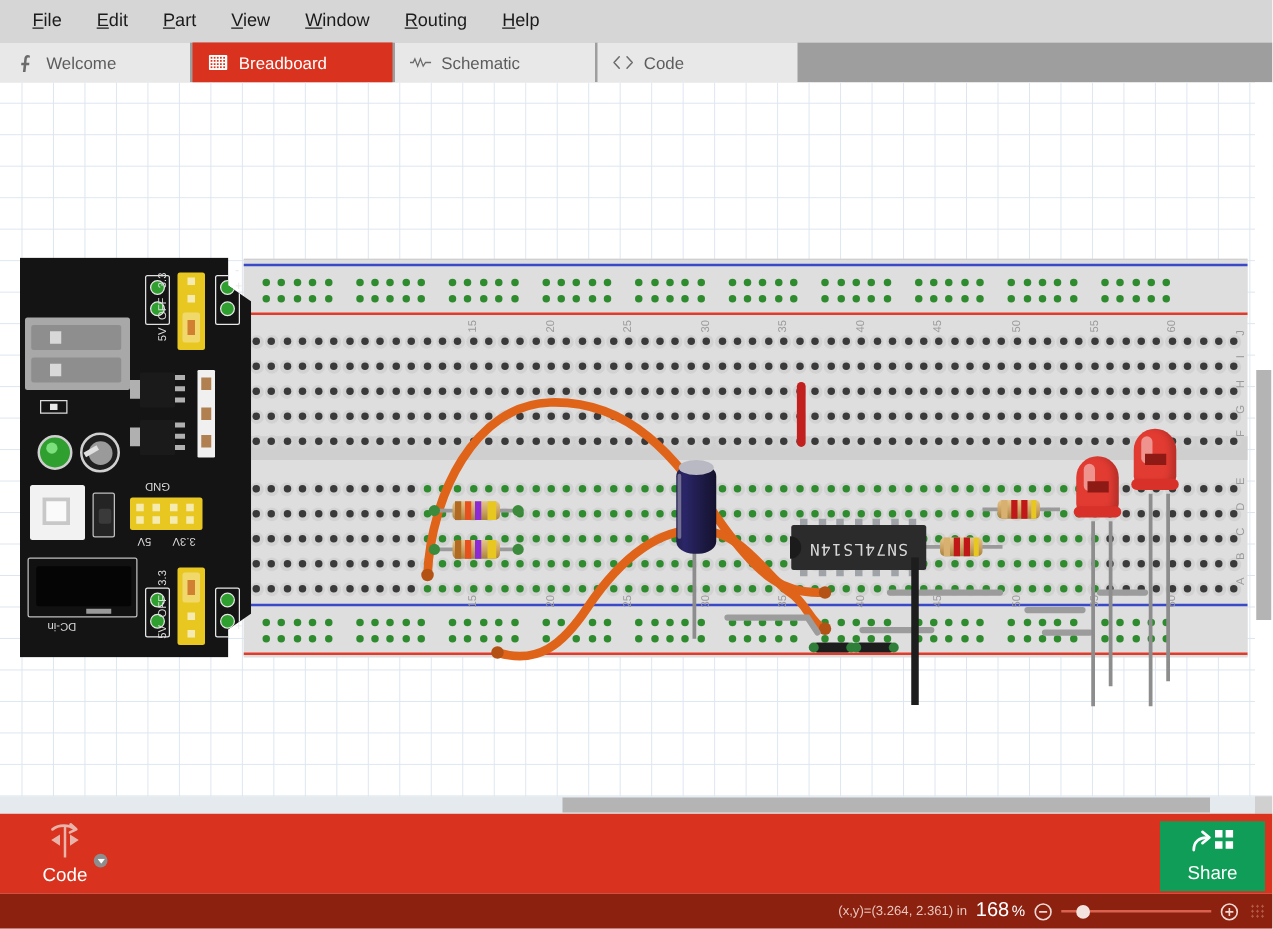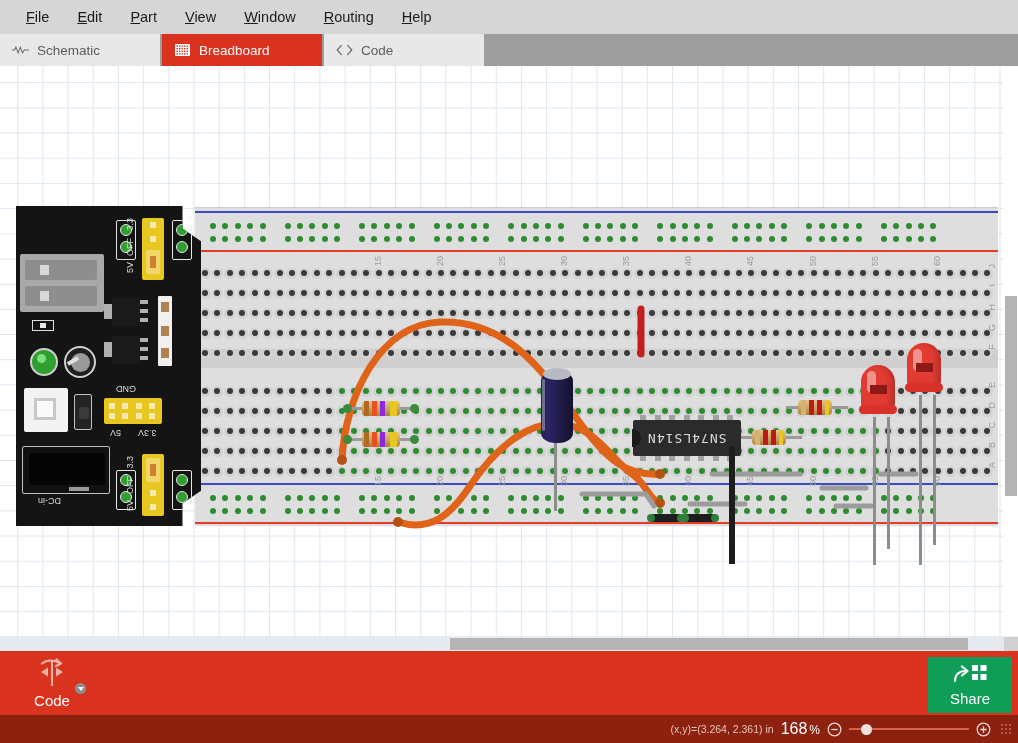--- a/index.html
+++ b/index.html
@@ -237,27 +237,27 @@
     <div class="menu-item"><span class="mn">F</span><span>ile</span></div>
     <div class="menu-item"><span class="mn">E</span><span>dit</span></div>
     <div class="menu-item"><span class="mn">P</span><span>art</span></div>
     <div class="menu-item"><span class="mn">V</span><span>iew</span></div>
     <div class="menu-item"><span class="mn">W</span><span>indow</span></div>
     <div class="menu-item"><span class="mn">R</span><span>outing</span></div>
     <div class="menu-item"><span class="mn">H</span><span>elp</span></div>
   </div>
 
   <div class="tabbar">
-    <div class="tab w-sch">
+    <div class="tab w-welcome">
       <span class="ticon">
-        <svg width="20" height="10" viewBox="0 0 20 10">
-            <path d="M0 5h3l1.6-3.4L7.2 8.4 9.8 1.6 12.4 8.4 14.6 5H20" stroke="#6b6b6b" stroke-width="1.2" fill="none"></path>
+        <svg width="11" height="15" viewBox="0 0 11 15">
+            <path d="M9 1.6C7 0.4 4.6 1.2 4.4 4.2L4.1 7.2H2.1l-.2 2h2l-.6 5.4h2.1l.6-5.4h2.3l.2-2H6.1l.3-2.7c.1-1.4 1.2-1.9 2.3-1.2z" fill="#6b6b6b"></path>
           </svg>
       </span>
-      <span class="tlabel">Schematic</span>
+      <span class="tlabel">Welcome</span>
     </div>
     <div class="tab w-bb active">
       <span class="ticon">
         <svg width="15" height="12" viewBox="0 0 15 12">
             <rect x="0" y="0" width="15" height="12" rx="1" fill="#ffffff"></rect>
             <g fill="#d9321e">
               <rect x="1.5" y="1.5" width="1.4" height="1.4"></rect>
               <rect x="4" y="1.5" width="1.4" height="1.4"></rect>
               <rect x="6.5" y="1.5" width="1.4" height="1.4"></rect>
               <rect x="9" y="1.5" width="1.4" height="1.4"></rect>
@@ -274,20 +274,28 @@
               <rect x="11.6" y="6.6" width="1.4" height="1.4"></rect>
               <rect x="1.5" y="9.1" width="1.4" height="1.4"></rect>
               <rect x="4" y="9.1" width="1.4" height="1.4"></rect>
               <rect x="6.5" y="9.1" width="1.4" height="1.4"></rect>
               <rect x="9" y="9.1" width="1.4" height="1.4"></rect>
               <rect x="11.6" y="9.1" width="1.4" height="1.4"></rect>
             </g>
           </svg>
       </span>
       <span class="tlabel">Breadboard</span>
+    </div>
+    <div class="tab w-sch">
+      <span class="ticon">
+        <svg width="20" height="10" viewBox="0 0 20 10">
+            <path d="M0 5h3l1.6-3.4L7.2 8.4 9.8 1.6 12.4 8.4 14.6 5H20" stroke="#6b6b6b" stroke-width="1.2" fill="none"></path>
+          </svg>
+      </span>
+      <span class="tlabel">Schematic</span>
     </div>
     <div class="tab w-code">
       <span class="ticon">
         <svg width="17" height="12" viewBox="0 0 17 12">
             <path d="M5.4 1.4L1.2 6l4.2 4.6M11.6 1.4L15.8 6l-4.2 4.6" stroke="#6b6b6b" stroke-width="1.2" fill="none" stroke-linecap="round" stroke-linejoin="round"></path>
           </svg>
       </span>
       <span class="tlabel">Code</span>
     </div>
   </div>

